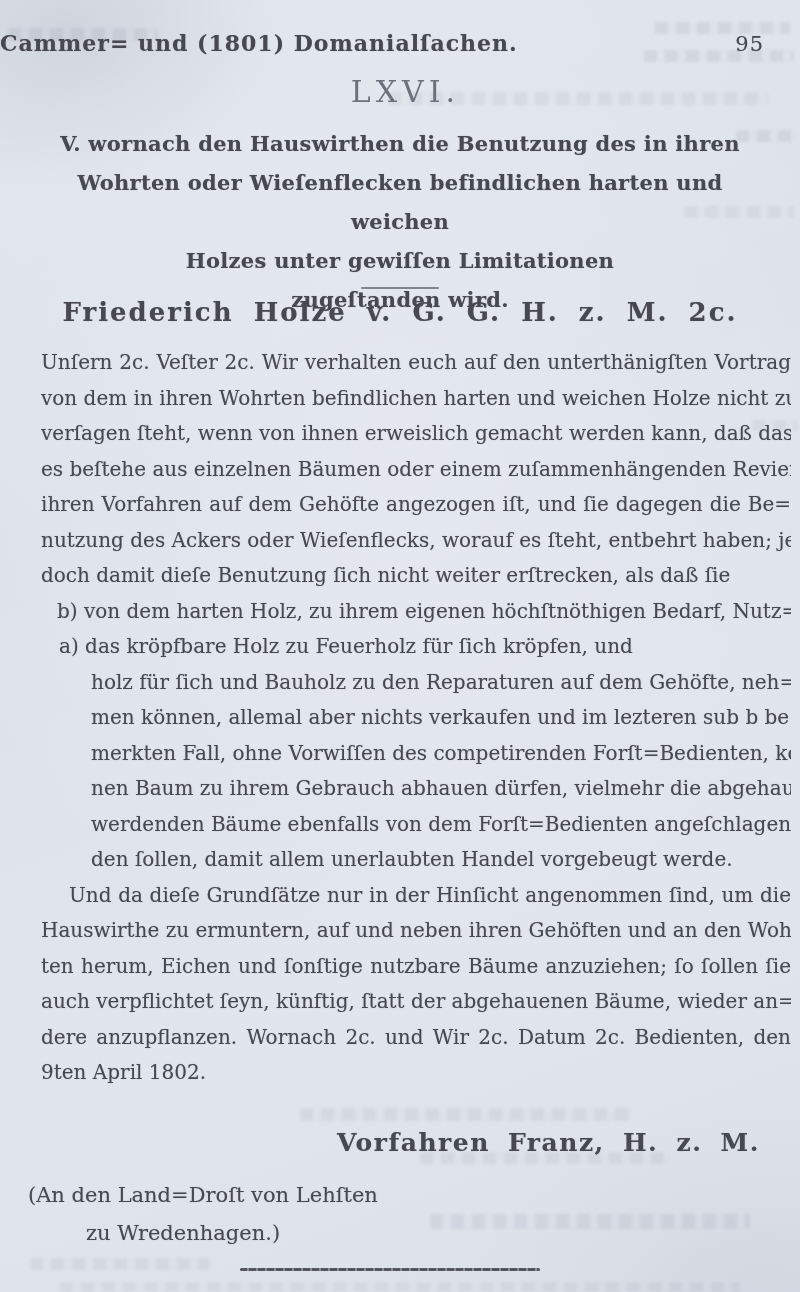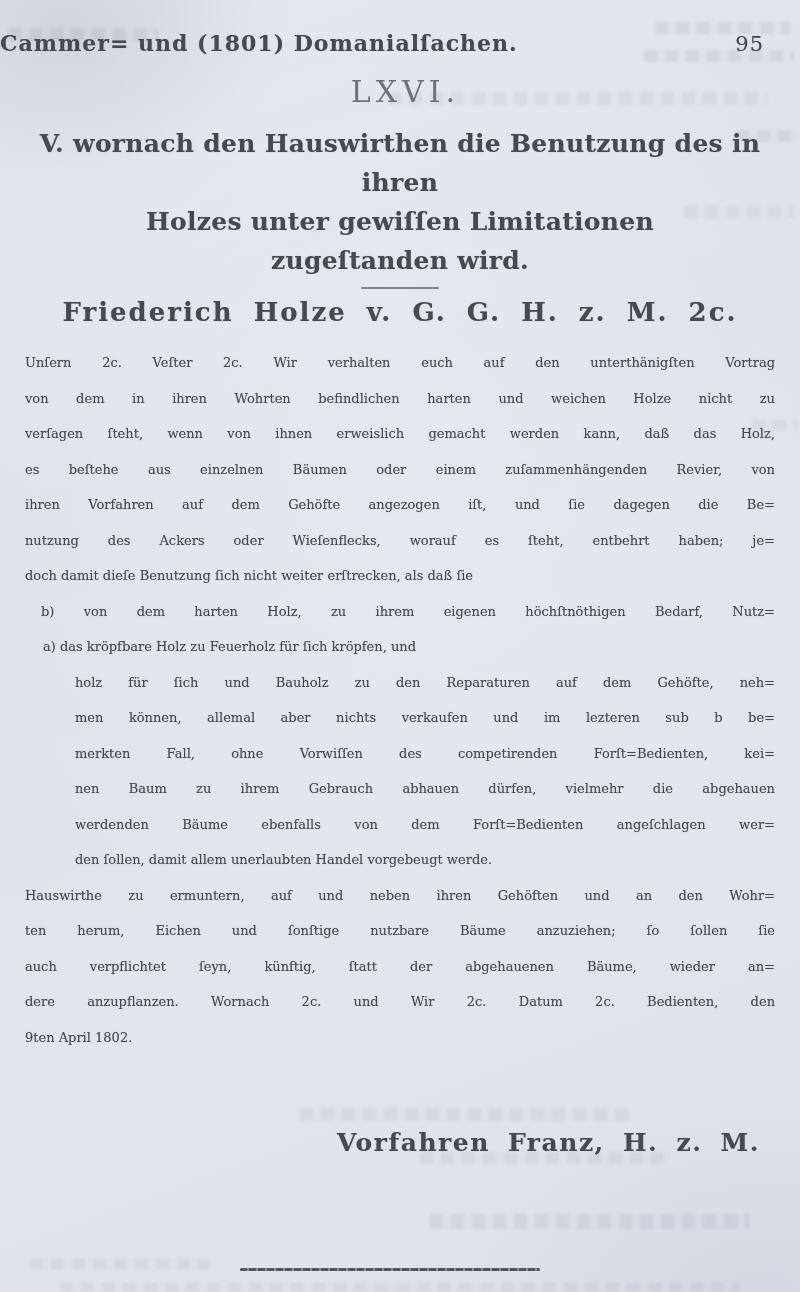--- a/index.html
+++ b/index.html
@@ -18,26 +18,26 @@
       radial-gradient(40% 18% at 8% 2%, rgba(150,158,175,0.25), rgba(150,158,175,0) 70%),
       radial-gradient(50% 20% at 95% 100%, rgba(165,172,188,0.18), rgba(165,172,188,0) 70%);
   }
   .ink{text-shadow:0 0 1px rgba(70,72,84,0.35);}
   .header-row{position:absolute;top:30px;left:0;right:0;text-align:left;
     font-size:22px;font-weight:bold;letter-spacing:1px;}
   .page-number{position:absolute;top:32px;right:36px;font-size:21px;font-weight:normal;letter-spacing:1px;}
   .doc-number{position:absolute;top:74px;left:0;right:0;text-align:center;
     font-size:30px;letter-spacing:5px;color:#6e717c;font-weight:normal;padding-left:11px;}
   .doc-title{position:absolute;top:124px;left:28px;right:28px;text-align:center;
-    font-size:25px;line-height:39px;font-weight:bold;letter-spacing:0.3px;}
+    font-size:21px;line-height:39px;font-weight:bold;letter-spacing:0.3px;}
   .title-rule{position:absolute;top:287px;left:361px;width:78px;height:2px;
     background:#80848e;border-radius:1px;}
   .salutation{position:absolute;top:297px;left:0;right:0;text-align:center;
     font-size:26px;font-weight:bold;word-spacing:9px;letter-spacing:2px;}
-  .body-block{position:absolute;top:345px;left:25px;width:750px;font-size:13px;}
+  .body-block{position:absolute;top:345px;left:41px;width:750px;font-size:20px;}
   .line{height:35.5px;line-height:35.5px;text-align:justify;text-align-last:justify;
     overflow:hidden;white-space:nowrap;}
   .line.short{text-align-last:left;white-space:normal;}
   .item-a{padding-left:18px;}
   .b-first{padding-left:16px;}
   .b-cont{padding-left:50px;}
   .p2-first{text-indent:28px;}
   .signature{position:absolute;top:1128px;right:40px;font-size:25px;font-weight:bold;
     word-spacing:8px;letter-spacing:1.5px;}
   .addressee{position:absolute;top:1176px;left:28px;font-size:21px;line-height:38px;}
@@ -69,20 +69,21 @@
 
   <div class="header-row ink">
     <span>Cammer= und (1801) Domanialſachen.</span>
   </div>
   <div class="page-number ink">95</div>
 
   <div class="doc-number">LXVI.</div>
 
   <div class="doc-title ink">
     <div>V. wornach den Hauswirthen die Benutzung des in ihren</div>
+    <div>Wohrten oder Wieſenflecken befindlichen harten und weichen</div>
     <div>Holzes unter gewiſſen Limitationen</div>
     <div>zugeſtanden wird.</div>
   </div>
 
   <div class="title-rule"></div>
 
   <div class="salutation ink">Friederich Holze v. G. G. H. z. M. 2c.</div>
 
   <div class="body-block ink">
     <div class="line">Unſern 2c.  Veſter 2c.  Wir verhalten euch auf den unterthänigſten Vortrag</div>
@@ -96,25 +97,30 @@
     <div class="line b-first">b) von dem harten Holz, zu ihrem eigenen höchſtnöthigen Bedarf, Nutz=</div>
 
     <div class="line short item-a">a) das kröpfbare Holz zu Feuerholz für ſich kröpfen, und</div>
     <div class="line b-cont">holz für ſich und Bauholz zu den Reparaturen auf dem Gehöfte, neh=</div>
     <div class="line b-cont">men können, allemal aber nichts verkaufen und im lezteren sub b be=</div>
     <div class="line b-cont">merkten Fall, ohne Vorwiſſen des competirenden Forſt=Bedienten, kei=</div>
     <div class="line b-cont">nen Baum zu ihrem Gebrauch abhauen dürfen, vielmehr die abgehauen</div>
     <div class="line b-cont">werdenden Bäume ebenfalls von dem Forſt=Bedienten angeſchlagen wer=</div>
     <div class="line b-cont short">den ſollen, damit allem unerlaubten Handel vorgebeugt werde.</div>
 
+    <div class="line p2-first">Und da dieſe Grundſätze nur in der Hinſicht angenommen ſind, um die</div>
     <div class="line">Hauswirthe zu ermuntern, auf und neben ihren Gehöften und an den Wohr=</div>
     <div class="line">ten herum, Eichen und ſonſtige nutzbare Bäume anzuziehen; ſo ſollen ſie</div>
     <div class="line">auch verpflichtet ſeyn, künftig, ſtatt der abgehauenen Bäume, wieder an=</div>
     <div class="line">dere anzupflanzen.   Wornach 2c. und Wir 2c.   Datum 2c. Bedienten, den</div>
     <div class="line short">9ten April 1802.</div>
   </div>
 
   <div class="signature ink">Vorfahren Franz, H. z. M.</div>
 
+  <div class="addressee ink">
+    <div>(An den Land=Droſt von Lehſten</div>
+    <div class="line2">zu Wredenhagen.)</div>
+  </div>
 
   <div class="bottom-rule"></div>
 
 </div>
 
 </body></html>

